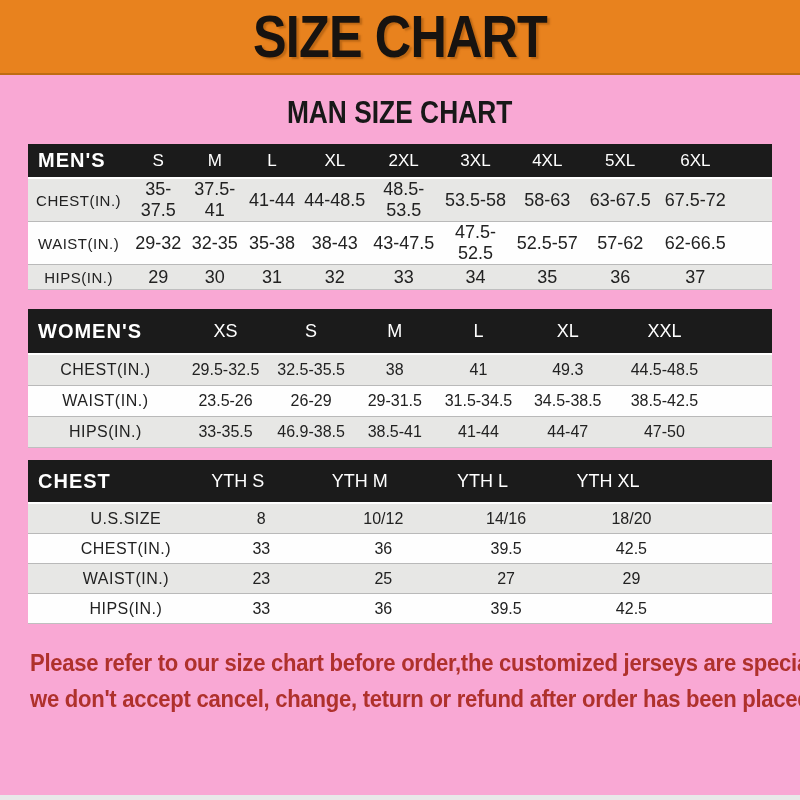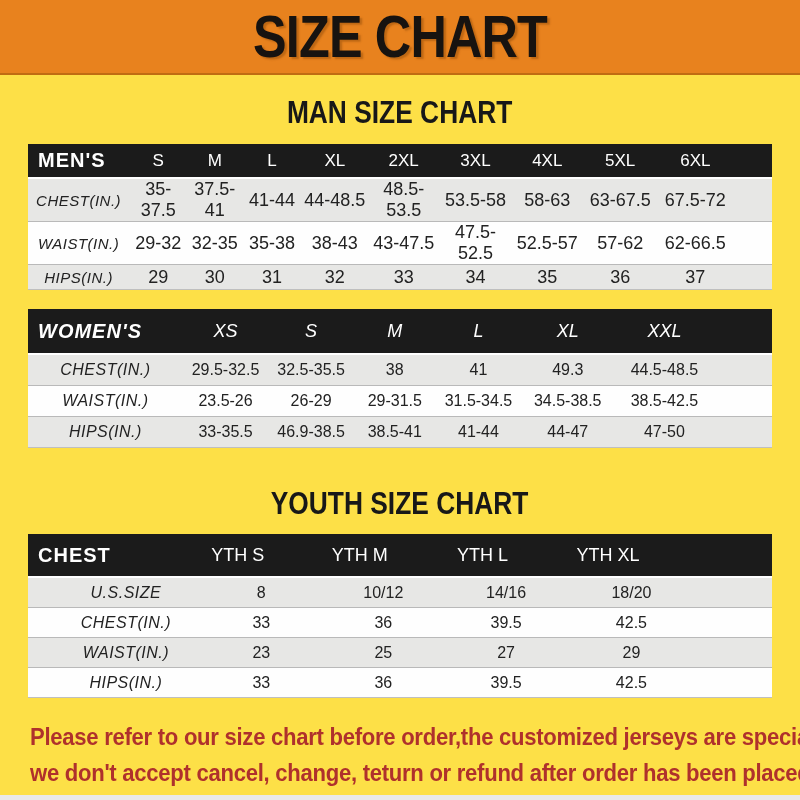--- a/index.html
+++ b/index.html
@@ -1,21 +1,21 @@
 <!DOCTYPE html>
 <html><head>
 <meta charset="utf-8">
 <style>
   html,body{margin:0;padding:0;}
   body{
     width:800px;height:800px;background:#ffffff;overflow:hidden;
     font-family:"Liberation Sans",sans-serif;
     -webkit-font-smoothing:antialiased;
   }
-  .page{width:800px;height:800px;position:relative;background:#fde047;}
+  .page{width:800px;height:800px;position:relative;background:#f9a8d4;}
 
   
   .banner{
     height:73px;background:#E8821E;border-bottom:2px solid #C06C12;
     display:flex;align-items:center;justify-content:center;
   }
   .banner h1{
     margin:0;font-size:60px;font-weight:bold;color:#171310;
     letter-spacing:-1px;transform:scaleX(0.84);transform-origin:center;
     text-shadow:3px 2px 2px rgba(110,55,0,0.35);
@@ -46,34 +46,34 @@
 
   .size-table thead th{
     background:#1b1b1b;color:#ffffff;font-weight:normal;
     text-align:center;padding:0;
   }
   .size-table thead th.rowlabel{
     text-align:left;padding-left:10px;font-weight:bold;
     font-size:20px;letter-spacing:1px;
   }
   table.men  thead th{height:33px;font-size:17px;}
-  table.women thead th{height:44px;font-size:18px;font-style:italic;}
+  table.women thead th{height:44px;font-size:18px;}
   table.youth thead th{height:42px;font-size:18px;}
 
   .size-table tbody td{
     text-align:center;color:#222222;padding:0;
     border-top:1px solid #b9b9b9;
   }
   .size-table tbody tr:first-child td{border-top:2px solid #ffffff;}
   .size-table tbody tr:nth-child(odd){background:#E7E7E5;}
   .size-table tbody tr:nth-child(even){background:#fefefe;}
   table.men  tbody td{height:24px;font-size:18px;}
   table.women tbody td{height:30px;font-size:16px;}
   table.youth tbody td{height:29px;font-size:16px;padding-left:47px;}
-  .size-table tbody td.rowlabel{font-size:15px;letter-spacing:0.5px;font-style:italic;}
+  .size-table tbody td.rowlabel{font-size:15px;letter-spacing:0.5px;}
   table.women tbody td.rowlabel,table.youth tbody td.rowlabel{font-size:16px;}
 
   
   .disclaimer{margin-top:22px;padding-left:30px;}
   .disclaimer p{margin:0;line-height:33px;white-space:nowrap;}
   .disclaimer .squeeze{
     display:inline-block;font-size:24px;font-weight:bold;color:#AF312C;
     transform:scaleX(0.92);transform-origin:left center;letter-spacing:-0.3px;
   }
   .bottom-strip{
@@ -217,21 +217,20 @@
             <td>41-44</td>
             <td>44-47</td>
             <td>47-50</td>
             <td></td>
           </tr>
         </tbody>
       </table>
   </section>
 
   <section>
-    <h2 class="section-heading youth"><span class="squeeze">YOUTH SIZE CHART</span></h2>
     <table class="size-table youth">
         <colgroup>
           <col style="width: 20%;">
           <col style="width: 16.4%;">
           <col style="width: 16.4%;">
           <col style="width: 16.6%;">
           <col style="width: 17.1%;">
           <col style="width: 13.5%;">
         </colgroup>
         <thead>

